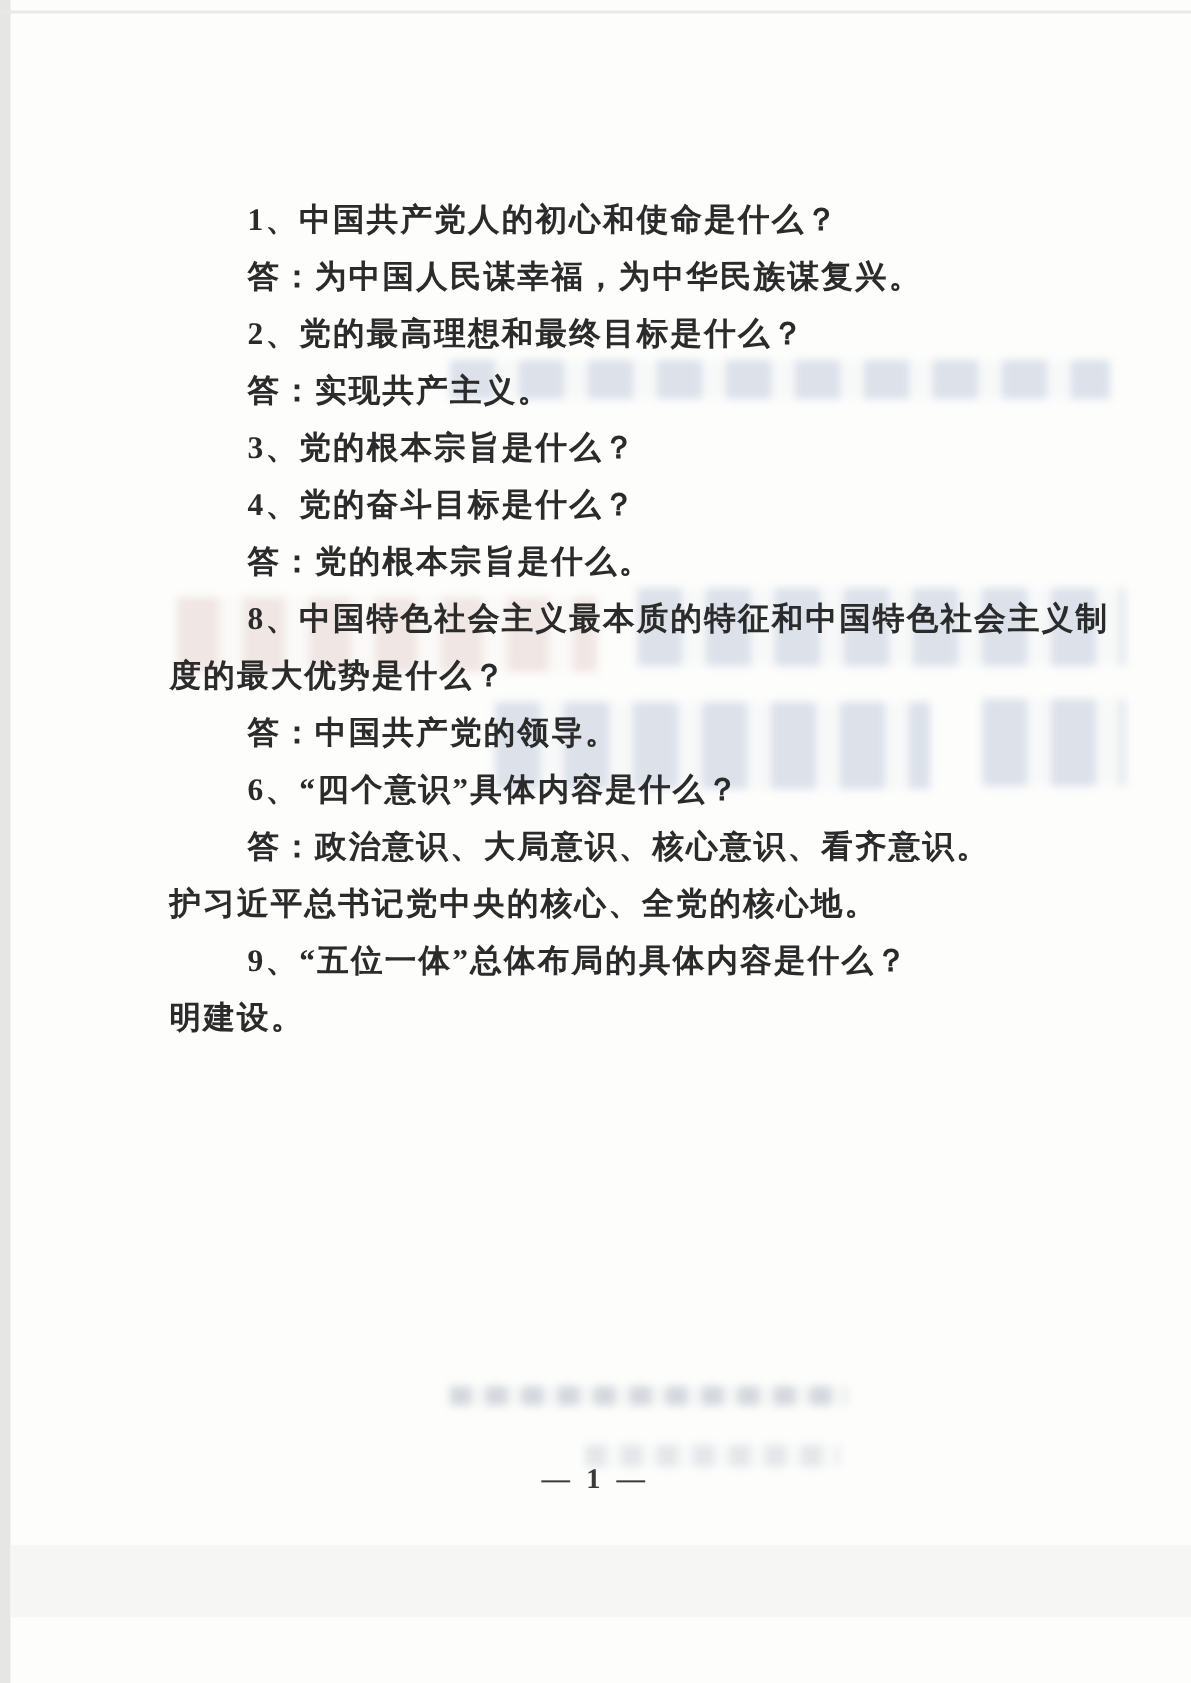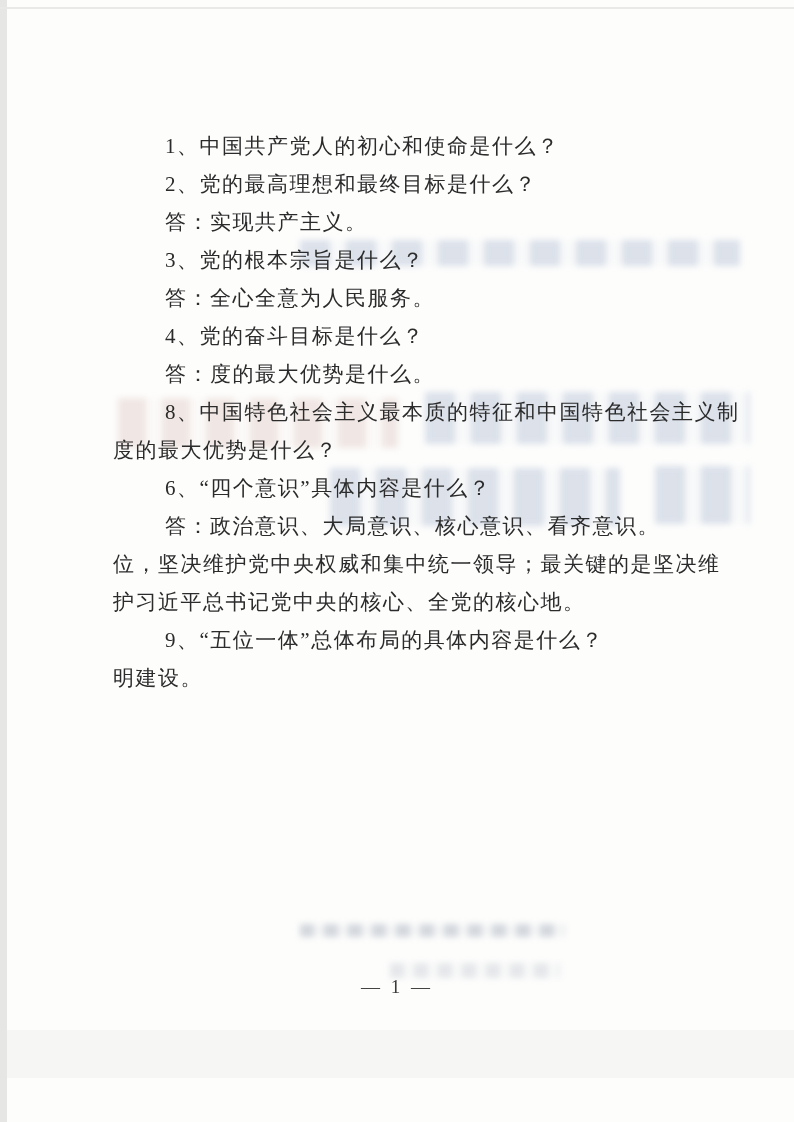--- a/index.html
+++ b/index.html
@@ -7,20 +7,21 @@
     padding: 0;
     background: #ffffff;
   }
   .page {
     position: relative;
     width: 794px;
     height: 1122px;
     background: #fdfdfc;
     overflow: hidden;
     font-family: "Liberation Serif", "DejaVu Serif", serif;
+    font-weight: bold;
   }
   
   .scan-edge-left {
     position: absolute;
     left: 0; top: 0;
     width: 7px; height: 1122px;
     background: #e6e6e5;
   }
   .scan-edge-top {
     position: absolute;
@@ -95,38 +96,38 @@
   <div class="ghost blue" style="left:300px; top:240px; width:440px; height:26px;"></div>
   <div class="ghost pink" style="left:118px; top:398px; width:280px; height:50px;"></div>
   <div class="ghost blue" style="left:425px; top:392px; width:325px; height:52px;"></div>
   <div class="ghost blue" style="left:330px; top:468px; width:290px; height:58px;"></div>
   <div class="ghost blue" style="left:655px; top:466px; width:95px; height:58px;"></div>
   <div class="ghost gray" style="left:300px; top:924px; width:265px; height:13px;"></div>
   <div class="ghost gray" style="left:390px; top:963px; width:170px; height:15px; opacity:0.6;"></div>
 
   <main class="content">
     <div class="line indent">1、中国共产党人的初心和使命是什么？</div>
+    <div class="line indent">答：为中国人民谋幸福，为中华民族谋复兴。</div>
 
     <div class="line indent">2、党的最高理想和最终目标是什么？</div>
     <div class="line indent">答：实现共产主义。</div>
 
     <div class="line indent">3、党的根本宗旨是什么？</div>
-    <div class="line indent">答：全心全意为人民服务。</div>
 
     <div class="line indent">4、党的奋斗目标是什么？</div>
-    <div class="line indent">答：度的最大优势是什么。</div>
+    <div class="line indent">答：党的根本宗旨是什么。</div>
 
     <div class="line indent">8、中国特色社会主义最本质的特征和中国特色社会主义制</div>
     <div class="line">度的最大优势是什么？</div>
+    <div class="line indent">答：中国共产党的领导。</div>
 
     <div class="line indent">6、“四个意识”具体内容是什么？</div>
     <div class="line indent">答：政治意识、大局意识、核心意识、看齐意识。</div>
 
 
-    <div class="line">位，坚决维护党中央权威和集中统一领导；最关键的是坚决维</div>
     <div class="line">护习近平总书记党中央的核心、全党的核心地。</div>
 
     <div class="line indent">9、“五位一体”总体布局的具体内容是什么？</div>
     <div class="line">明建设。</div>
   </main>
 
   <div class="page-number">— 1 —</div>
 
 </div>
 

